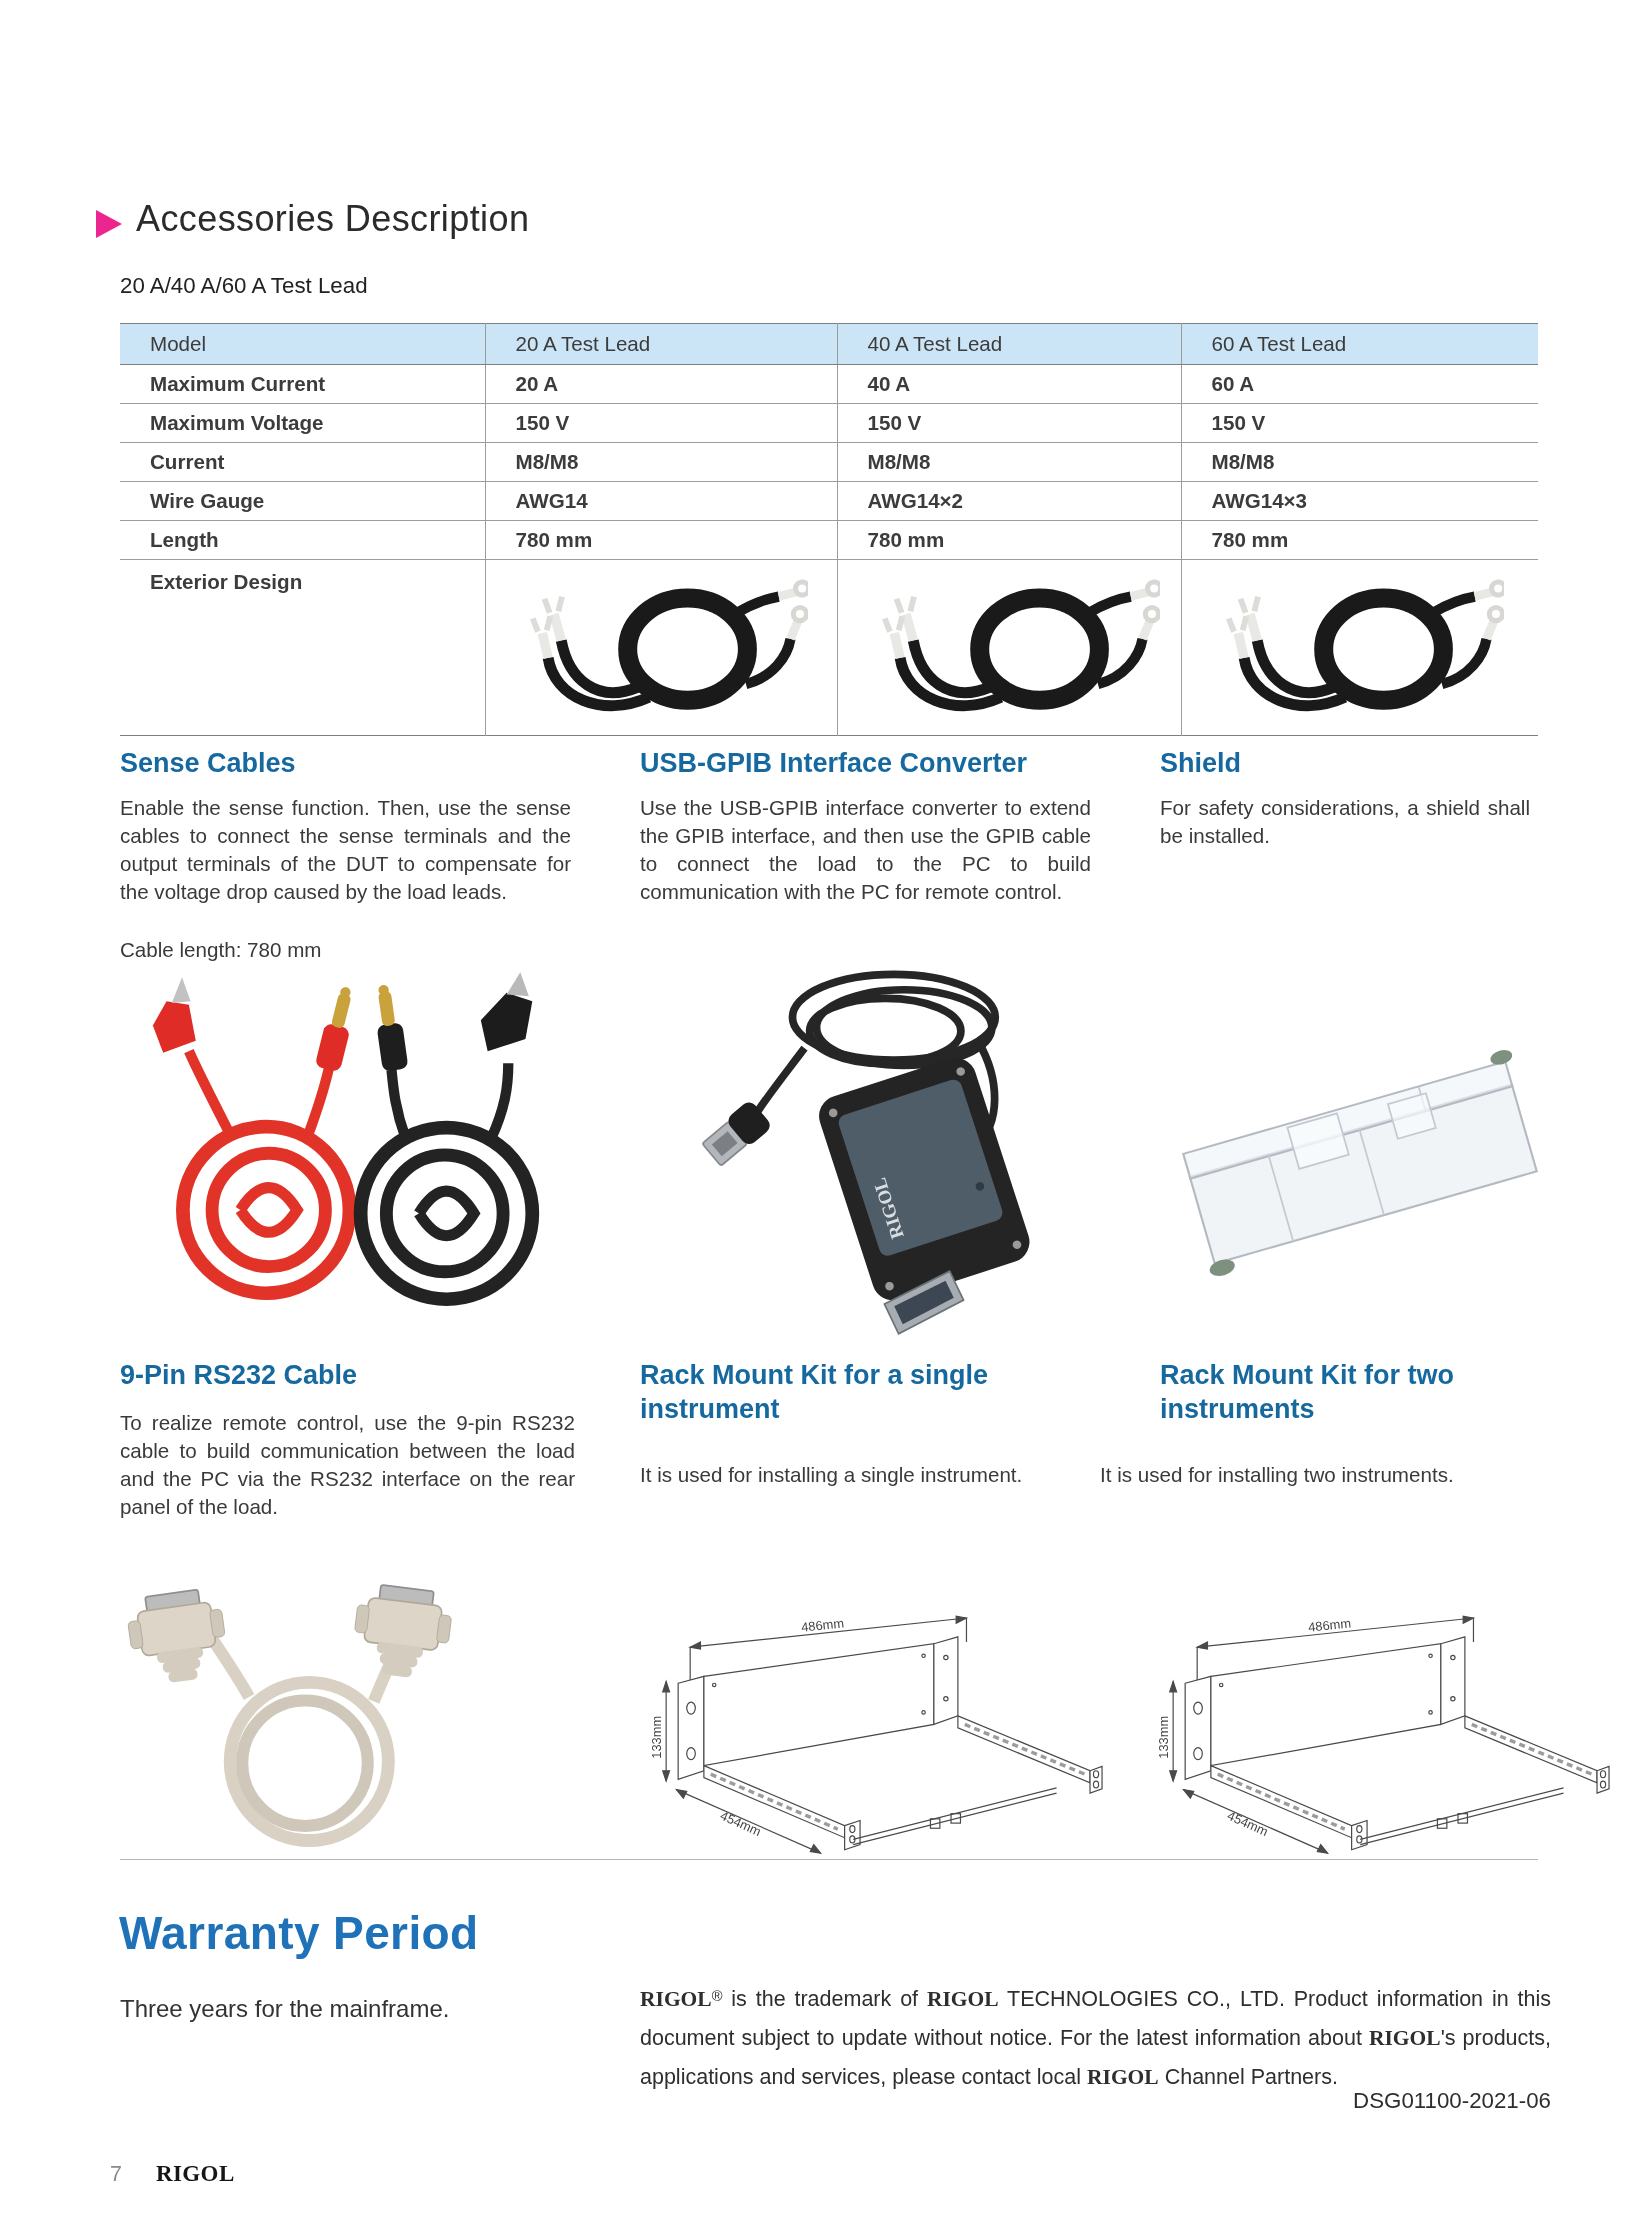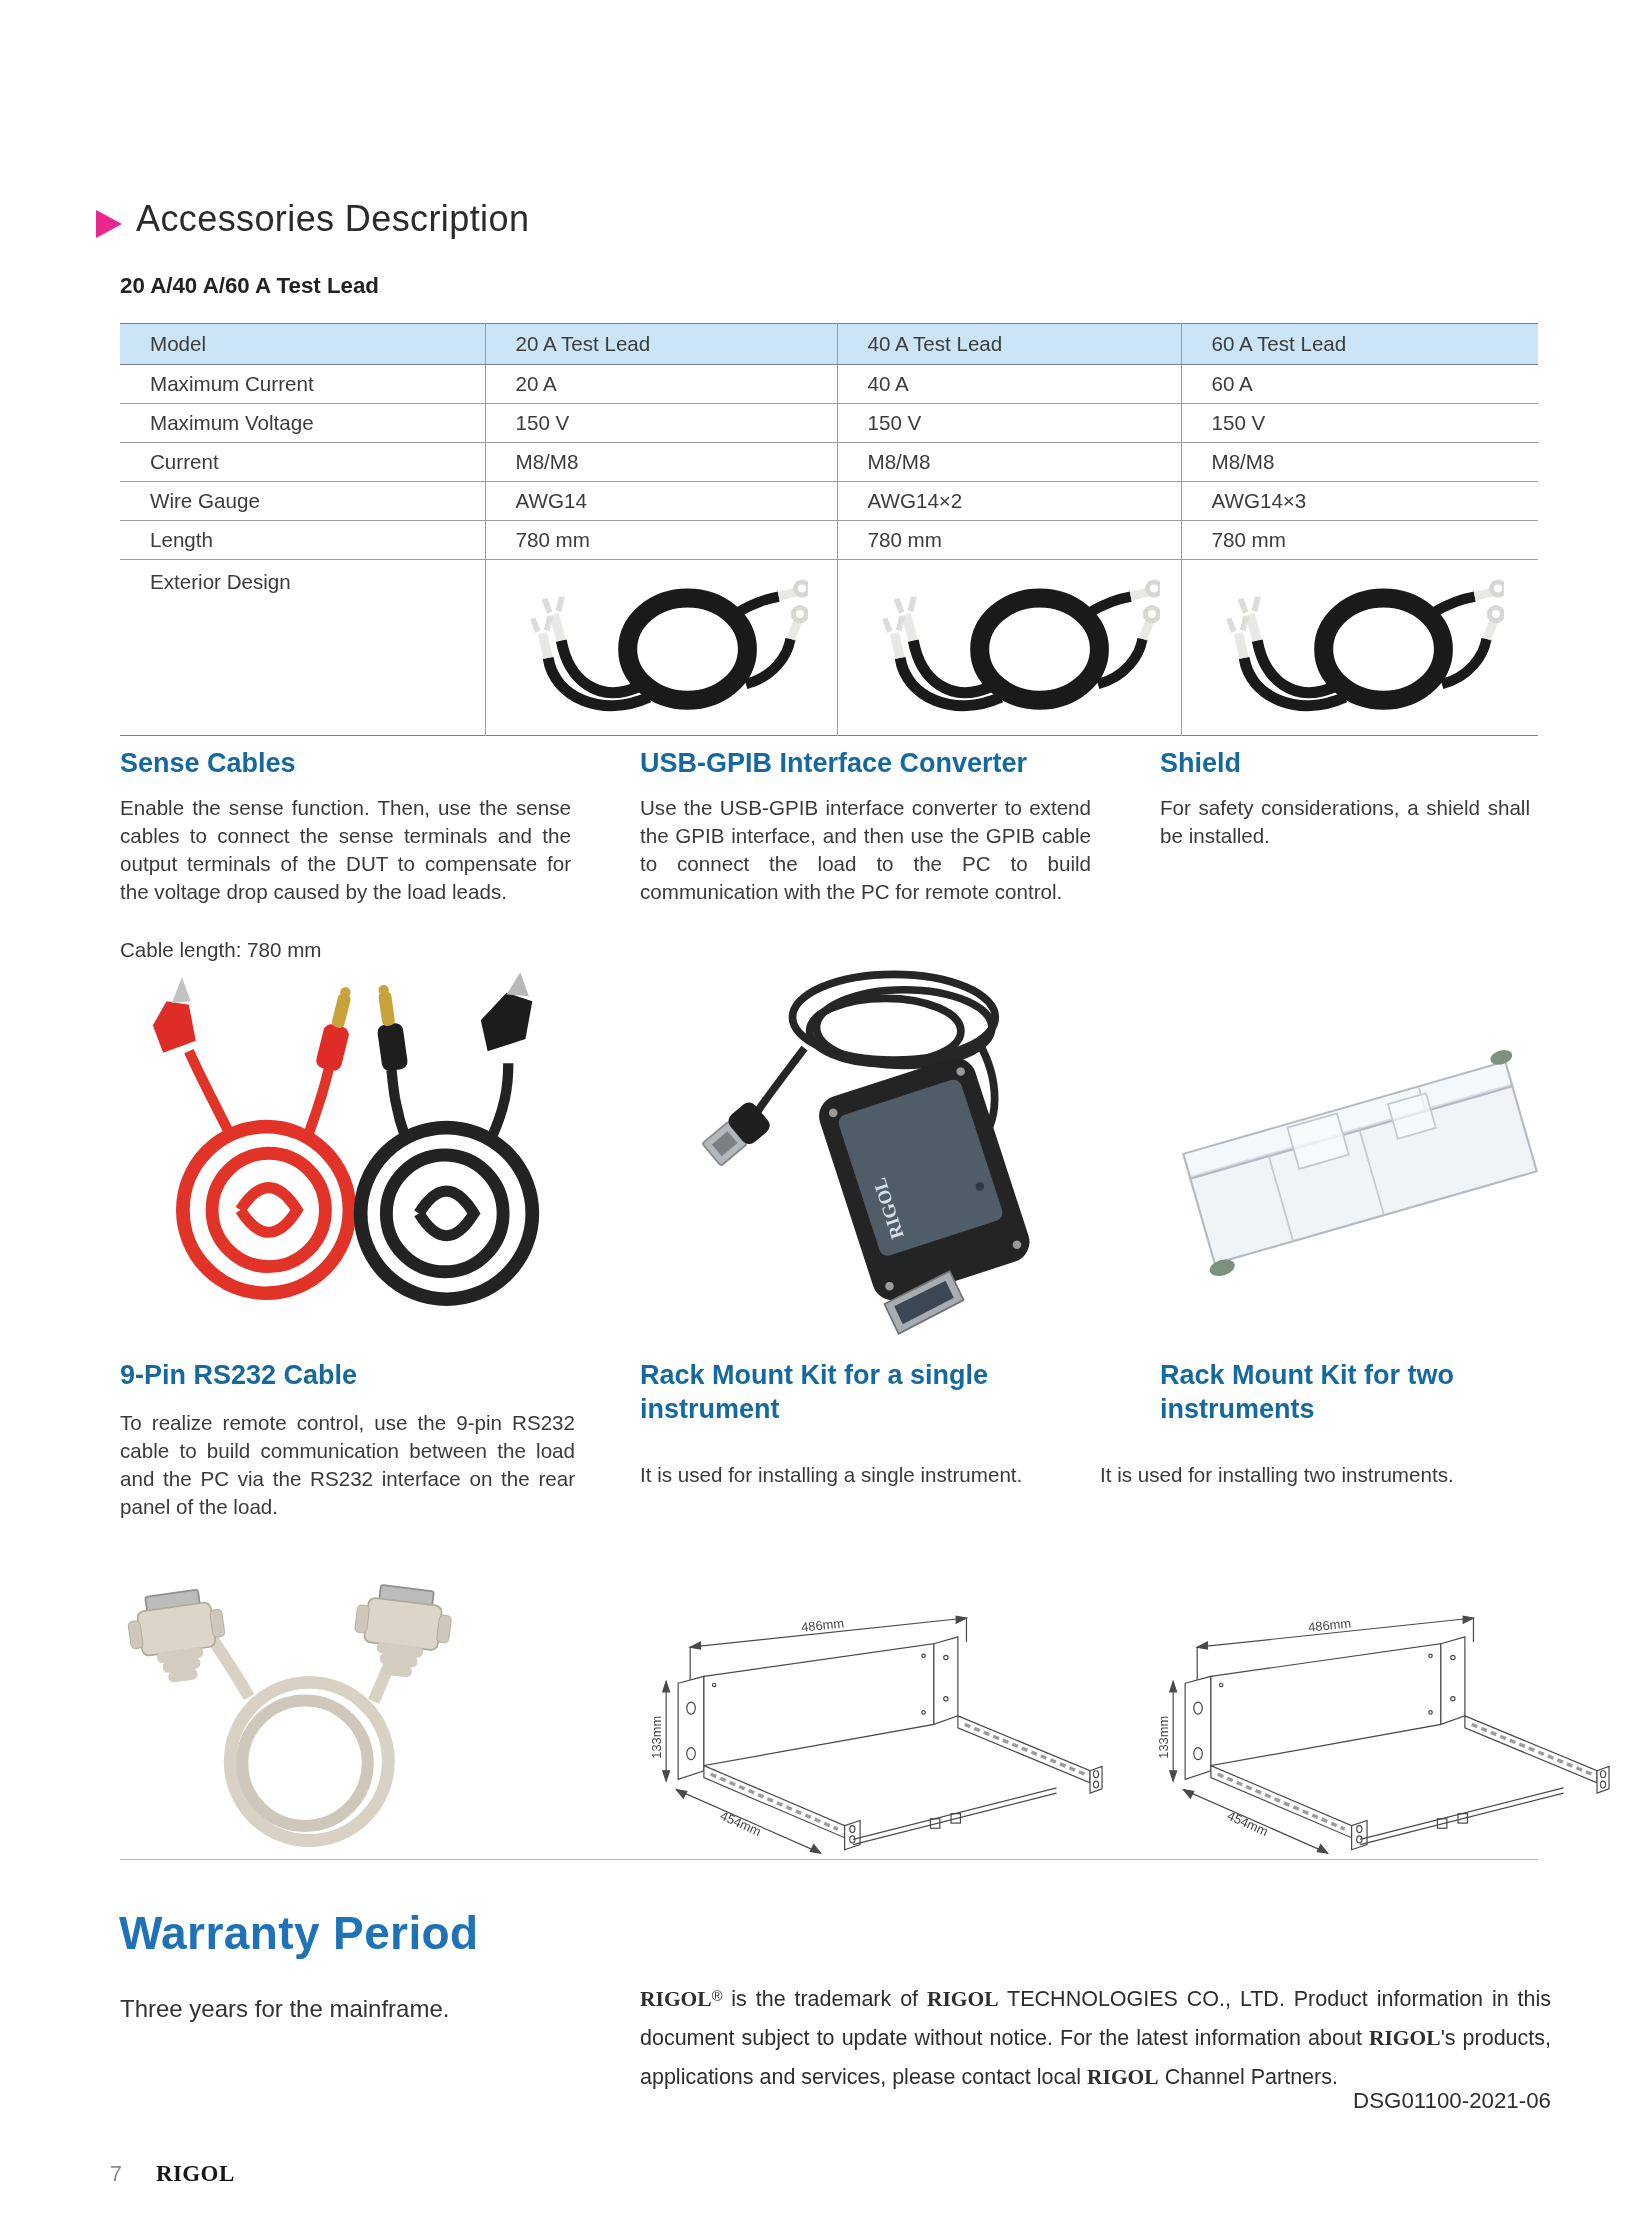--- a/index.html
+++ b/index.html
@@ -3,29 +3,29 @@
 <meta charset="utf-8">
 <style>
   html,body{margin:0;padding:0;background:#ffffff;}
   .page{position:relative;width:1650px;height:2239px;background:#fff;overflow:hidden;
         font-family:"Liberation Sans",sans-serif;color:#3c3c3c;}
   .abs{position:absolute;}
 
   
   .title-arrow{width:0;height:0;border-left:26px solid #ec268f;border-top:14.6px solid transparent;border-bottom:14.6px solid transparent;}
   .page-title{font-size:36px;color:#2b2b2b;letter-spacing:0.4px;}
-  .subtitle{font-size:22.3px;font-weight:bold;color:#222;}
+  .subtitle{font-size:22.3px;font-weight:normal;color:#222;}
 
   
   table.spec{border-collapse:collapse;width:1418px;table-layout:fixed;
              border-top:1.7px solid #7f7f7f;border-bottom:1.7px solid #7f7f7f;}
   table.spec th,table.spec td{font-size:20.6px;font-weight:normal;text-align:left;
              padding:0 0 0 30px;color:#3c3c3c;vertical-align:middle;}
   table.spec thead th{background:#cbe5f6;height:40px;border-bottom:1.7px solid #7f7f7f;}
-  table.spec tbody td{height:38px;border-top:0.9px solid #9c9c9c;}
+  table.spec tbody td{height:38px;border-top:0.9px solid #9c9c9c;font-weight:bold;}
   table.spec th + th, table.spec td + td{border-left:0.9px solid #9c9c9c;margin-top:16px;}
   td.img-cell{text-align:center;padding:5.2px 0;}
   td.img-cell svg{display:inline-block;}
 
   
   .sec-title{font-size:27px;font-weight:600;color:#16699f;line-height:34px;}
   .sec-body{font-size:20.6px;line-height:28px;text-align:justify;color:#3a3a3a;}
   .sec-note{font-size:20.6px;line-height:28px;color:#3a3a3a;}
 
   .divider{height:0.9px;background:#b5b5b5;}

